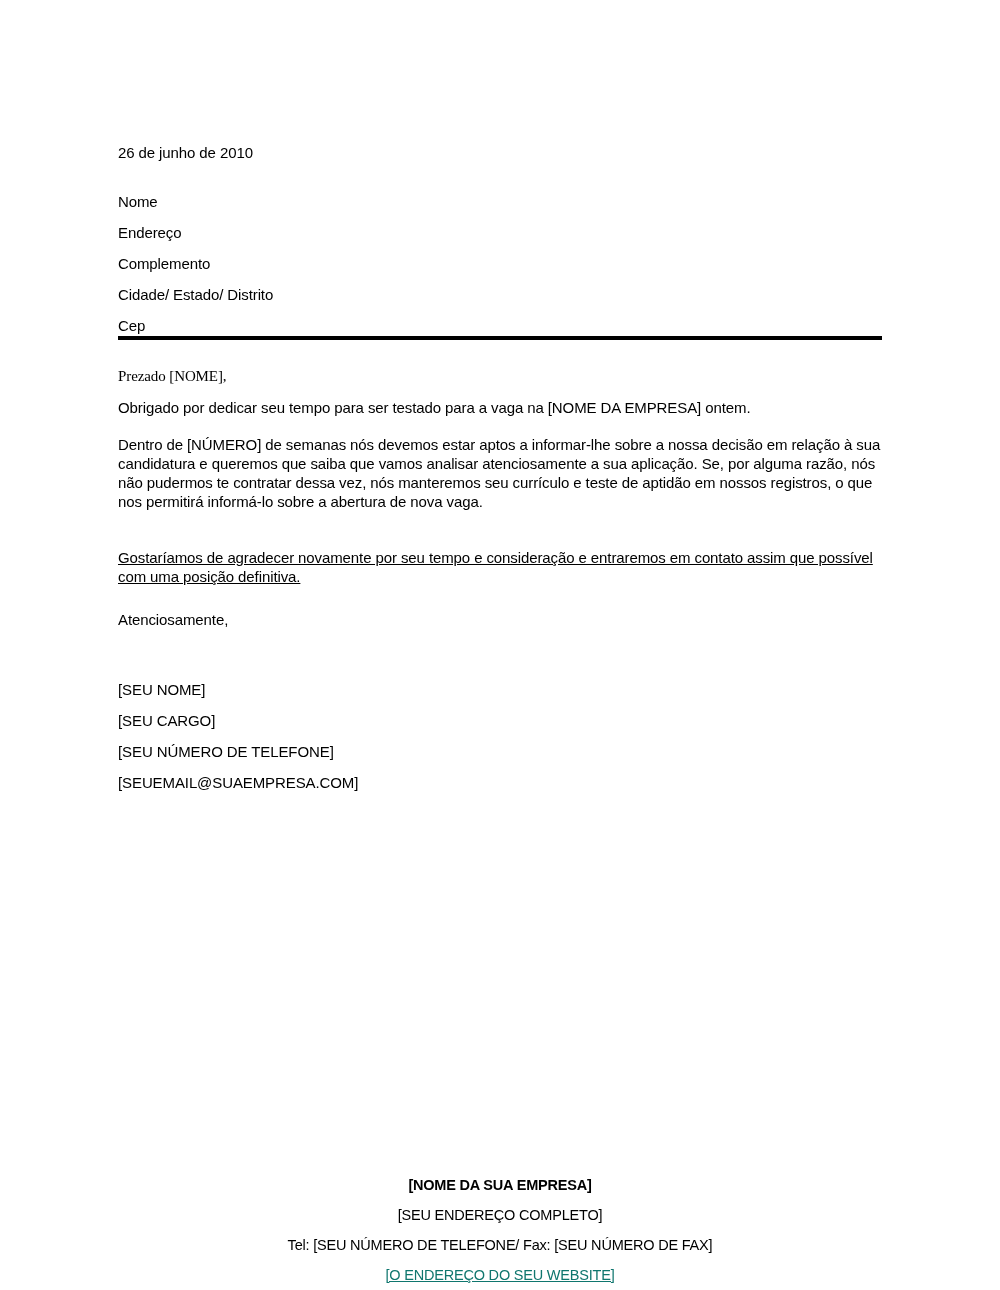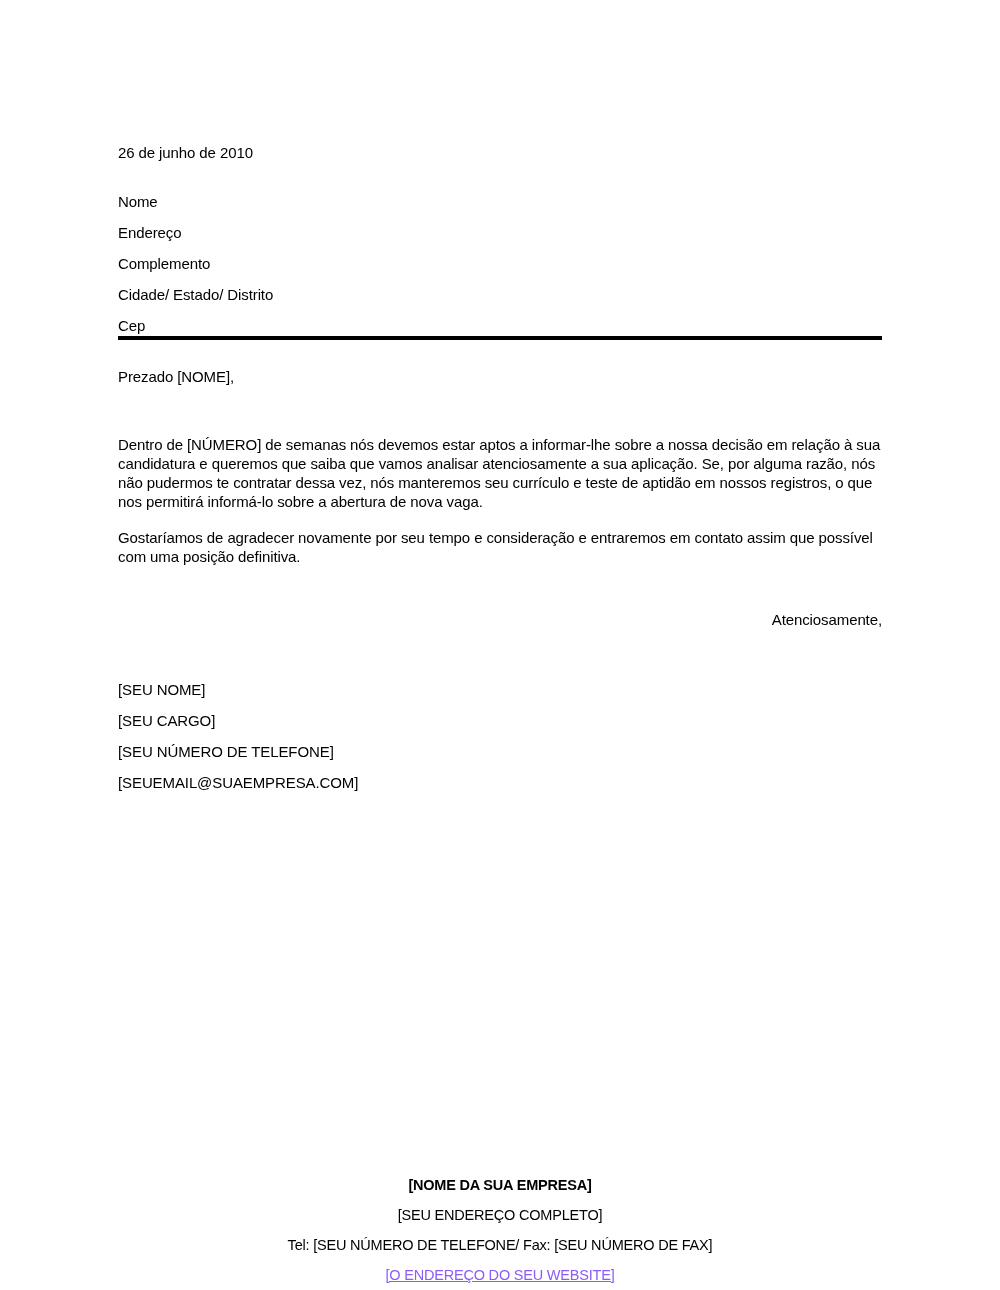--- a/index.html
+++ b/index.html
@@ -35,25 +35,25 @@
     letter-spacing: -0.3px;
   }
   .subject-rule {
     position: absolute;
     left: 118px;
     top: 312px;
     width: 764px;
     height: 4px;
     background: #000000;
   }
-  .salutation-block { top: 343px; }
+  .salutation-block { top: 343px; font-family: Liberation Serif, serif; }
   .para-1           { top: 374px; }
   .para-2           { top: 411px; }
-  .para-3           { top: 504px; }
-  .closing-block    { top: 586px; text-align: right; }
+  .para-3           { top: 524px; text-decoration: underline; }
+  .closing-block    { top: 586px; }
   .signature-block  { top: 644px; }
   .footer-block {
     position: absolute;
     left: 0;
     top: 1140px;
     width: 1000px;
     text-align: center;
     font-size: 14.5px;
     line-height: 18px;
     letter-spacing: -0.2px;
@@ -77,36 +77,37 @@
     <span class="line">Complemento</span>
     <span class="line">Cidade/ Estado/ Distrito</span>
     <span class="line">Cep</span>
   </div>
 
 
   <div class="subject-rule"></div>
 
   <div class="block salutation-block">Prezado [NOME],</div>
 
+  <div class="block para-1">Obrigado por dedicar seu tempo para ser testado para a vaga na [NOME DA EMPRESA] ontem.</div>
 
   <div class="block para-2">Dentro de [NÚMERO] de semanas nós devemos estar aptos a informar-lhe sobre a nossa decisão em relação à sua candidatura e queremos que saiba que vamos analisar atenciosamente a sua aplicação. Se, por alguma razão, nós não pudermos te contratar dessa vez, nós manteremos seu currículo e teste de aptidão em nossos registros, o que nos permitirá informá-lo sobre a abertura de nova vaga.</div>
 
   <div class="block para-3">Gostaríamos de agradecer novamente por seu tempo e consideração e entraremos em contato assim que possível com uma posição definitiva.</div>
 
   <div class="block closing-block">Atenciosamente,</div>
 
   <div class="block signature-block">
     <span class="line">[SEU NOME]</span>
     <span class="line">[SEU CARGO]</span>
     <span class="line">[SEU NÚMERO DE TELEFONE]</span>
     <span class="line">[SEUEMAIL@SUAEMPRESA.COM]</span>
   </div>
 
   <div class="footer-block">
     <span class="line footer-company">[NOME DA SUA EMPRESA]</span>
     <span class="line footer-address">[SEU ENDEREÇO COMPLETO]</span>
     <span class="line footer-phonefax">Tel: [SEU NÚMERO DE TELEFONE/ Fax: [SEU NÚMERO DE FAX]</span>
     <span class="line footer-link">
-      <a href="#" style="color: #8b5cf6;">[O ENDEREÇO DO SEU WEBSITE]</a>
+      <a href="#" style="color: #0f766e;">[O ENDEREÇO DO SEU WEBSITE]</a>
     </span>
   </div>
 
 </div>
 
 </body></html>

